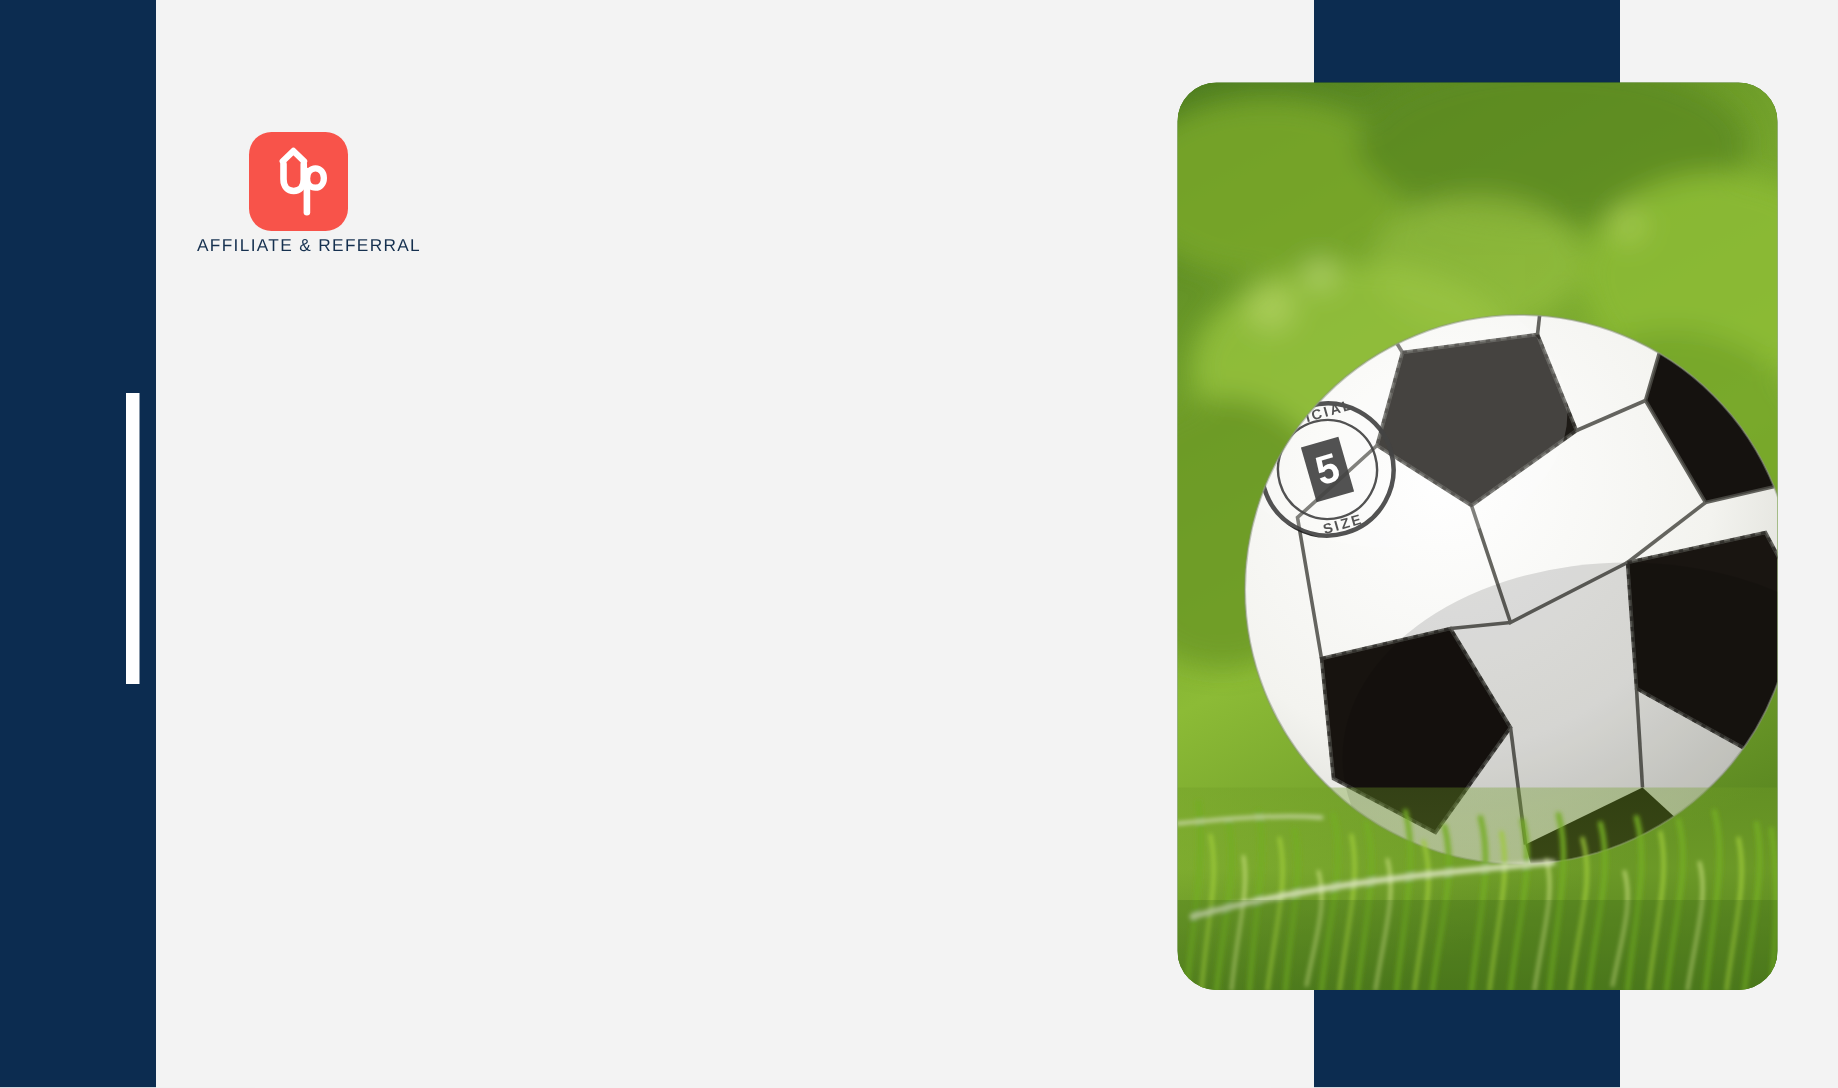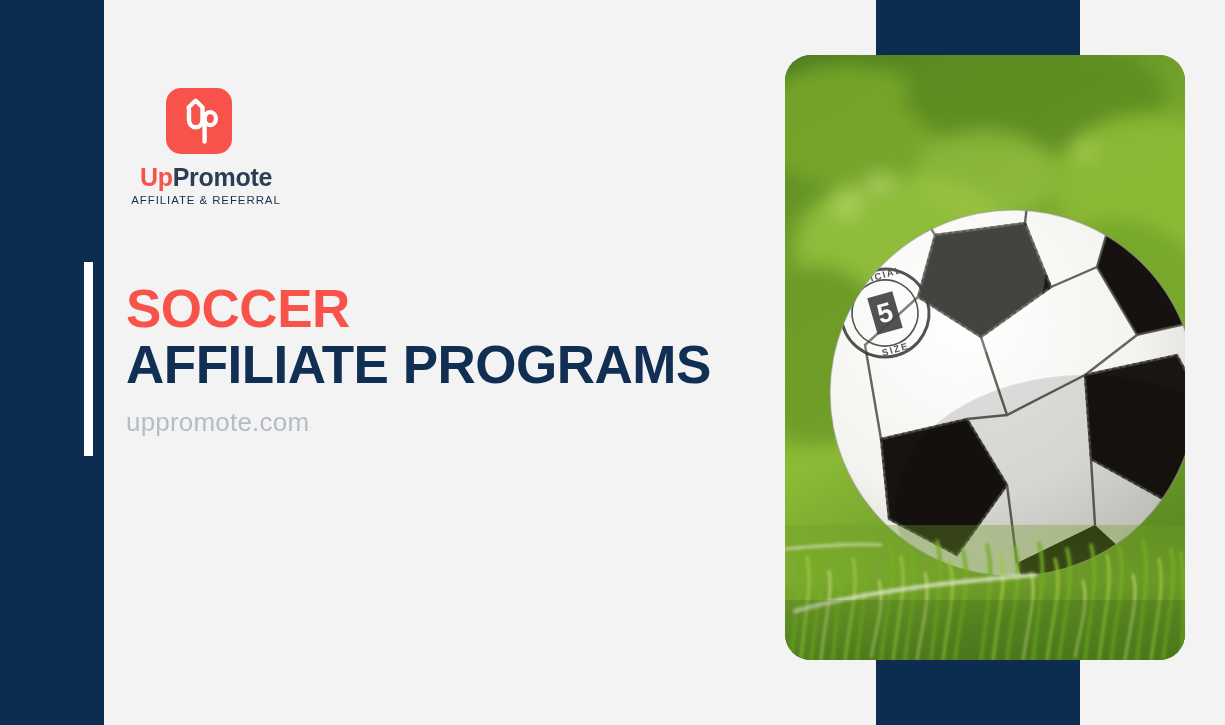--- a/index.html
+++ b/index.html
@@ -121,29 +121,23 @@
     <div class="logo-mark">
       <svg viewBox="0 0 66 66" width="66" height="66" xmlns="http://www.w3.org/2000/svg">
 
         <path d="M22.5 19.5 L29.6 12.6 L36.7 19.5" fill="none" stroke="#ffffff" stroke-width="4.2" stroke-linecap="round" stroke-linejoin="round"></path>
         <path d="M23.0 21.5 L23.0 31.5 C23.0 36.6 26.0 39.3 29.8 39.3 C33.6 39.3 36.5 36.6 36.5 31.5 L36.5 21.5" fill="none" stroke="#ffffff" stroke-width="4.4" stroke-linecap="round"></path>
 
         <path d="M38.6 26.0 L38.6 53.5" fill="none" stroke="#ffffff" stroke-width="4.4" stroke-linecap="round"></path>
         <path d="M38.6 31.0 C38.6 26.6 41.4 24.2 44.3 24.2 C47.6 24.2 49.9 27.0 49.9 30.6 C49.9 34.3 47.6 37.1 44.3 37.1 C41.4 37.1 38.6 35.0 38.6 31.0 Z" fill="none" stroke="#ffffff" stroke-width="4.2"></path>
       </svg>
     </div>
-    <div class="logo-wordmark"><span class="logo-up">Up</span><span class="logo-promote">Promote</span></div>
     <div class="logo-tagline">AFFILIATE &amp; REFERRAL</div>
   </div>
 
-  <div class="headline">
-    <div class="title-line1">SOCCER</div>
-    <div class="title-line2">AFFILIATE PROGRAMS</div>
-    <div class="subtitle">uppromote.com</div>
-  </div>
 
   <div class="photo-card">
     <svg viewBox="0 0 400 605" xmlns="http://www.w3.org/2000/svg" preserveAspectRatio="xMidYMid slice">
       <defs>
         <linearGradient id="grassTop" x1="0" y1="0" x2="0.35" y2="1">
           <stop offset="0%" stop-color="#4e7d20"></stop>
           <stop offset="30%" stop-color="#6f9e2a"></stop>
           <stop offset="62%" stop-color="#8cbb36"></stop>
           <stop offset="100%" stop-color="#5d8a22"></stop>
         </linearGradient>

